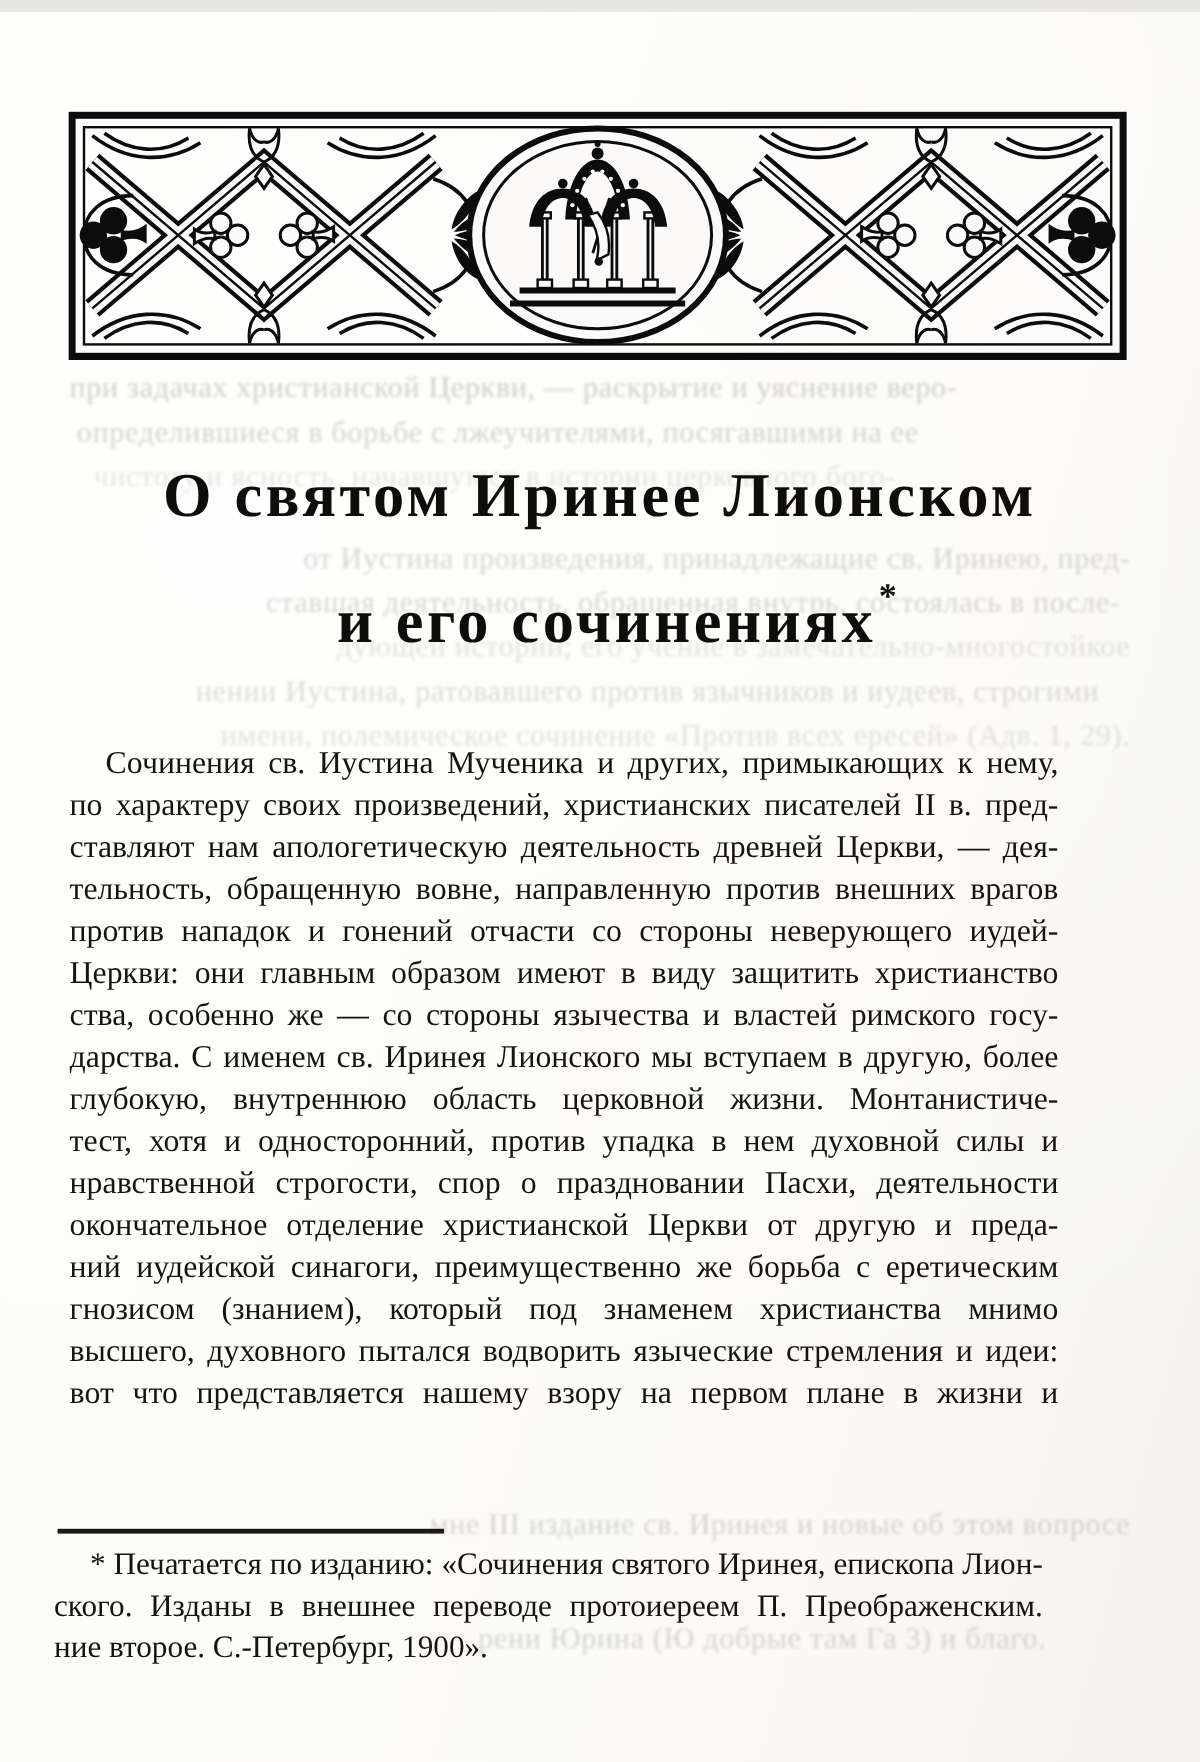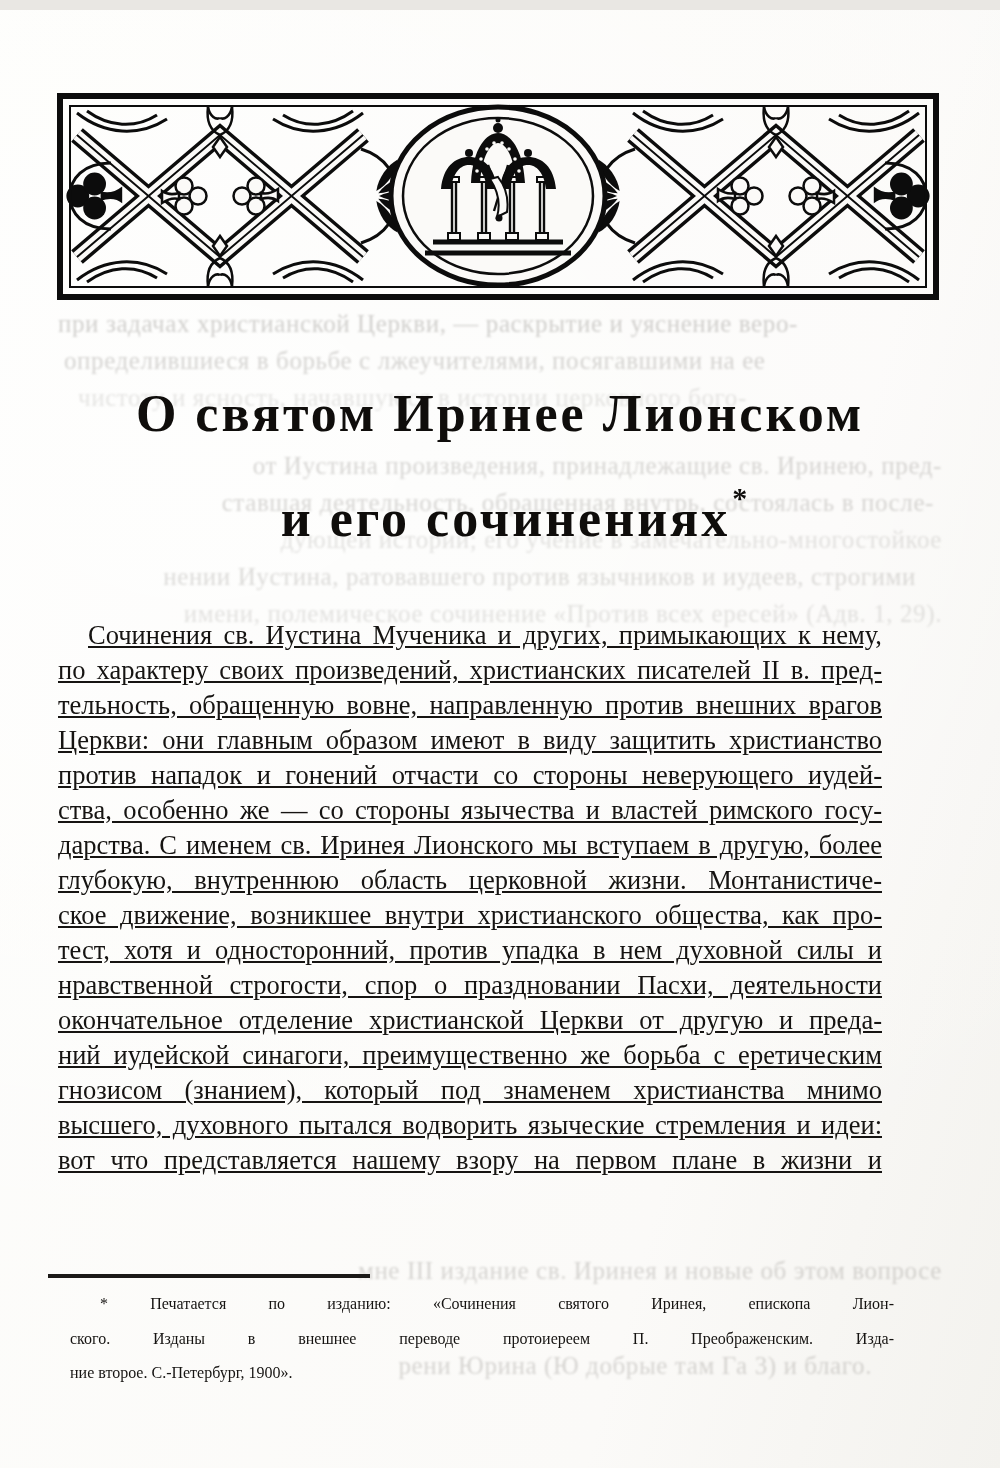--- a/index.html
+++ b/index.html
@@ -38,25 +38,25 @@
   .orn-svg .dk{fill:#0c0c0c;stroke:none;}
   .orn-svg .lnw{fill:#fbfaf8;stroke:#0c0c0c;stroke-width:2;}
   
   .title{position:absolute;top:374px;left:0;right:0;z-index:3;text-align:center;
          font-weight:700;font-size:52px;line-height:60px;letter-spacing:3px;color:#0f0d0b;}
   .tl2{margin-top:24px;padding-left:28px;}
   .fnmark{font-size:30px;vertical-align:28px;letter-spacing:0;margin-left:2px;}
   
   .bodytext{position:absolute;left:58px;width:824px;top:608px;z-index:3;
             font-size:26.5px;color:#161412;}
-  .bline{line-height:35px;text-align:justify;text-align-last:justify;height:35px;overflow:hidden;text-decoration:underline;}
+  .bline{line-height:35px;text-align:justify;text-align-last:justify;height:35px;overflow:hidden;}
   .bline:first-child{text-indent:30px;}
   
   .fnrule{position:absolute;left:48px;top:1264px;width:322px;height:4px;background:#1b1917;z-index:3;}
-  .footnote{position:absolute;left:70px;width:824px;top:1277px;z-index:3;font-size:16px;}
+  .footnote{position:absolute;left:45px;width:824px;top:1277px;z-index:3;font-size:26px;}
   .fline{line-height:34.5px;text-align:justify;text-align-last:justify;height:34.5px;overflow:hidden;}
   .fline:first-child{text-indent:30px;}
   .fline:last-child{text-align-last:left;}
 </style>
 </head>
 <body>
 
 <div class="page">
 
   <div class="ghost g-top">
@@ -192,27 +192,27 @@
   </div>
 
   <div class="title">
     <div class="tl">О святом Иринее Лионском</div>
     <div class="tl tl2"><span>и его сочинениях</span><span class="fnmark">*</span></div>
   </div>
 
   <div class="bodytext">
       <div class="bline">Сочинения св. Иустина Мученика и других, примыкающих к нему,</div>
       <div class="bline">по характеру своих произведений, христианских писателей II в. пред-</div>
+      <div class="bline">ставляют нам апологетическую деятельность древней Церкви, — дея-</div>
       <div class="bline">тельность, обращенную вовне, направленную против внешних врагов</div>
+      <div class="bline">против нападок и гонений отчасти со стороны неверующего иудей-</div>
       <div class="bline">Церкви: они главным образом имеют в виду защитить христианство</div>
-      <div class="bline">против нападок и гонений отчасти со стороны неверующего иудей-</div>
       <div class="bline">ства, особенно же — со стороны язычества и властей римского госу-</div>
       <div class="bline">дарства. С именем св. Иринея Лионского мы вступаем в другую, более</div>
       <div class="bline">глубокую, внутреннюю область церковной жизни. Монтанистиче-</div>
-      <div class="bline">ское движение, возникшее внутри христианского общества, как про-</div>
       <div class="bline">тест, хотя и односторонний, против упадка в нем духовной силы и</div>
       <div class="bline">нравственной строгости, спор о праздновании Пасхи, деятельности</div>
       <div class="bline">окончательное отделение христианской Церкви от другую и преда-</div>
       <div class="bline">ний иудейской синагоги, преимущественно же борьба с еретическим</div>
       <div class="bline">гнозисом (знанием), который под знаменем христианства мнимо</div>
       <div class="bline">высшего, духовного пытался водворить языческие стремления и идеи:</div>
       <div class="bline">вот что представляется нашему взору на первом плане в жизни и</div>
     </div>
 
   <div class="fnrule"></div>

